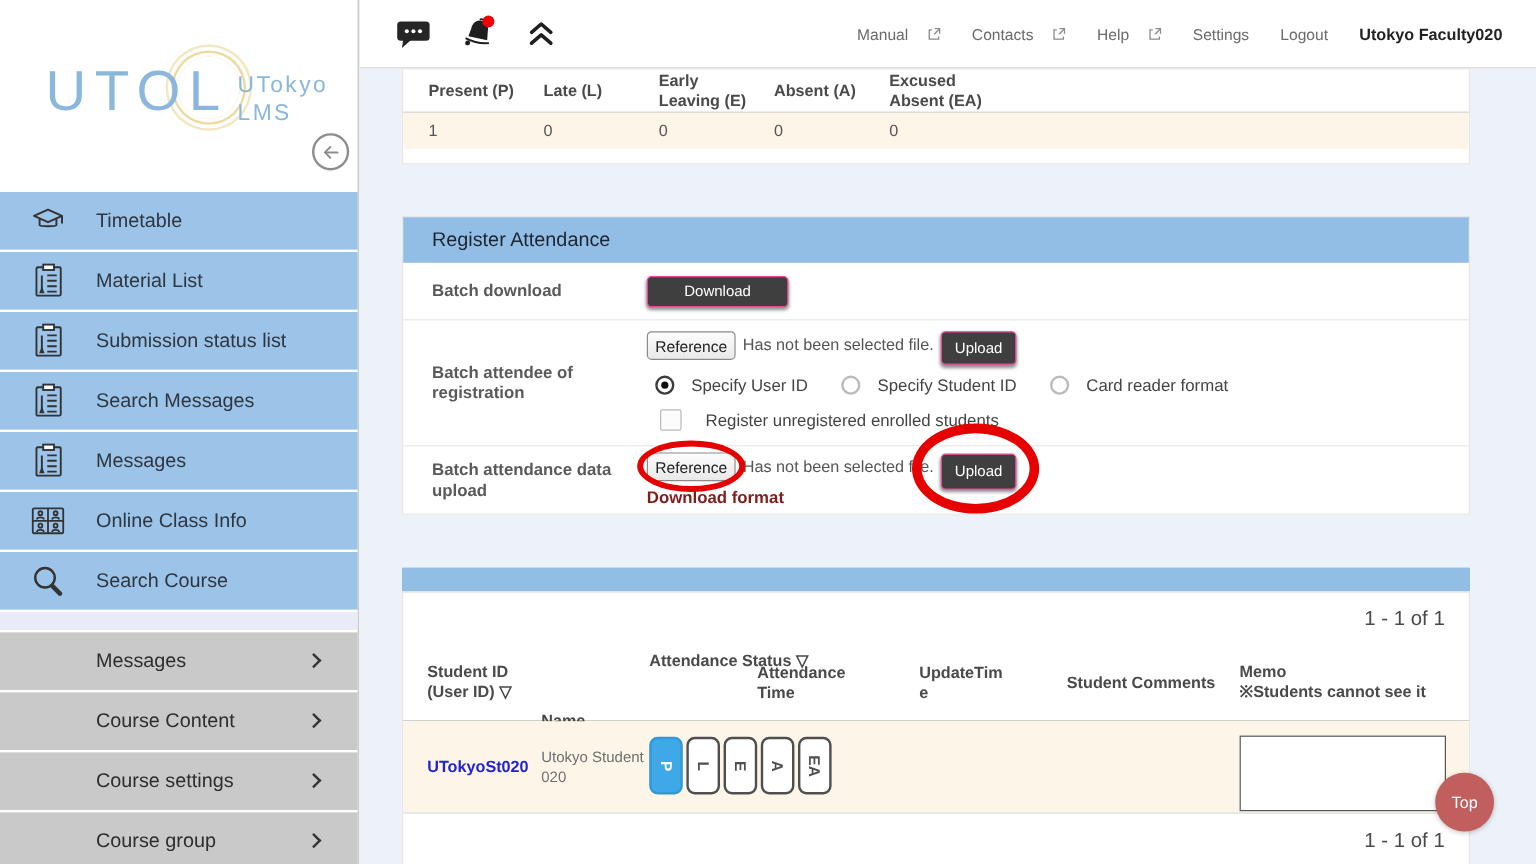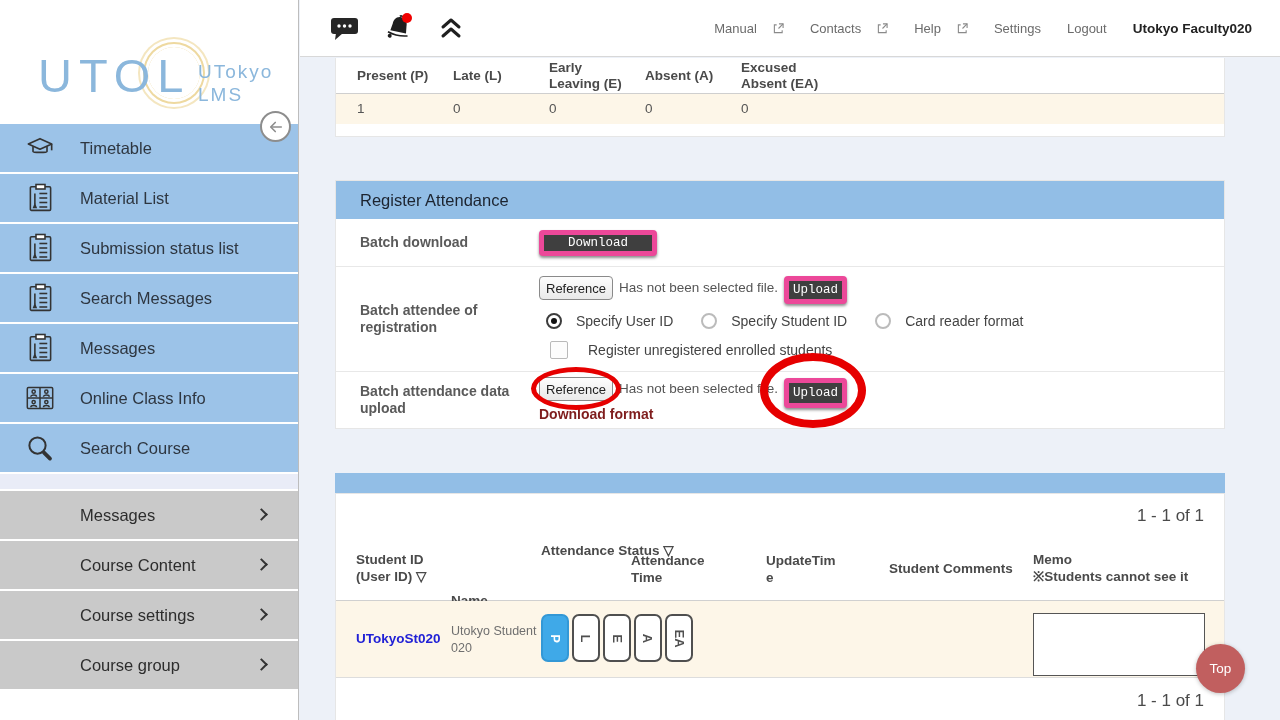--- a/index.html
+++ b/index.html
@@ -10,21 +10,21 @@
   
   .topbar { position:absolute; left:300px; top:0; width:980px; height:57px; background:#fff; border-bottom:1px solid #d8d8d8; }
   .topbar-icons { position:absolute; left:30px; top:0; height:100%; display:flex; align-items:center; gap:22px; }
   .icon-btn { cursor:pointer; display:flex; align-items:center; }
   .topbar-links { position:absolute; right:28px; top:0; height:100%; display:flex; align-items:center; gap:26px; font-size:13px; color:#6b6b6b; }
   .topbar-link { display:flex; align-items:center; gap:16px; cursor:pointer;justify-content:center; }
   .topbar-user { font-weight:bold; color:#222; font-size:13.5px; }
 
   
   .sidebar { position:absolute; left:0; top:0; width:299px; height:720px; background:#fff; border-right:1px solid #bdbdbd; }
-  .logo-area { position:relative; height:124px; }
+  .logo-area { position:relative; height:160px; }
   .logo-ring { position:absolute; left:148px; top:47px; width:52px; height:52px; border-radius:50%;
                box-shadow:0 0 0 3px #fff, 0 0 0 5px #eed9a0, 0 0 0 8px #fff, 0 0 0 10px #f4e6c0; }
   .logo-text { position:absolute; left:38px; top:48px; font-size:47px; color:#8bb7dc; letter-spacing:7px; font-weight:400; }
   .logo-sub { position:absolute; left:198px; top:60px; font-size:19px; color:#8bb7dc; line-height:23px; letter-spacing:2px; white-space:pre-line; }
   .back-btn { position:absolute; left:260px; top:111px; width:31px; height:31px; border:2px solid #8d8d8d; border-radius:50%;
               display:flex; align-items:center; justify-content:center; cursor:pointer; background:#fff; }
   .nav-item { height:48px; margin-bottom:2px; background:#9cc3e8; display:flex; align-items:center; padding-left:22px; cursor:pointer; }
   .nav-icon { width:36px; display:flex; justify-content:center; }
   .nav-label { margin-left:22px; font-size:16.5px; color:#2e3640; }
   .nav-gap { height:15px; background:#e9ecf7; margin-bottom:2px; }
@@ -43,22 +43,22 @@
   .sum-vals { height:30px; background:#fdf6e8; }
   .cell { width:96px; padding-left:21px; font-size:13.5px; color:#555; display:flex; align-items:center; white-space:pre-line; line-height:16px; }
   .cell.wide { width:170px; }
 
   
   .register { top:180px; height:249px; }
   .reg-head { height:38px; background:#92bee6; display:flex; align-items:center; padding-left:24px; font-size:16.5px; color:#1c2430; }
   .reg-row { position:relative; border-bottom:1px solid #e8e8e8; }
   .reg-row:last-child { border-bottom:none; }
   .reg-label { position:absolute; left:24px; font-size:14px; font-weight:bold; color:#5a5a5a; line-height:17px; width:160px; }
-  .btn-dark { background:#3f3f3f; color:#fff; border:5px solid #ec4899; border-radius:4px; font-size:12.5px;
-              display:flex; align-items:center; justify-content:center; cursor:pointer; box-shadow:0 2px 3px rgba(0,0,0,.45);font-family:Liberation Mono, monospace; }
+  .btn-dark { background:#3f3f3f; color:#fff; border:1px solid #ec4899; border-radius:4px; font-size:12.5px;
+              display:flex; align-items:center; justify-content:center; cursor:pointer; box-shadow:0 2px 3px rgba(0,0,0,.45); }
   .btn-ref { background:linear-gradient(#fdfdfd,#e9e9e9); border:1px solid #8a8a8a; border-radius:4px; color:#222;
              font-size:13px; display:flex; align-items:center; justify-content:center; cursor:pointer; }
   .file-status { position:absolute; font-size:13.5px; color:#555; }
   .radio-row { position:absolute; left:210px; display:flex; align-items:center; gap:14px; }
   .radio { width:16px; height:16px; border-radius:50%; border:2px solid #bbb; background:#fff; display:inline-block; cursor:pointer; position:relative; }
   .radio.checked { border-color:#3c3c3c; }
   .radio.checked::after { content:""; position:absolute; left:3px; top:3px; width:6px; height:6px; border-radius:50%; background:#111; }
   .radio-label { font-size:14px; color:#444; margin-right:14px; }
   .checkbox { width:18px; height:18px; border:1px solid #b9b9b9; background:#fcfcfc; border-radius:2px; display:inline-block; cursor:pointer; }
   .cb-label { font-size:14px; color:#444; margin-left:20px; }

